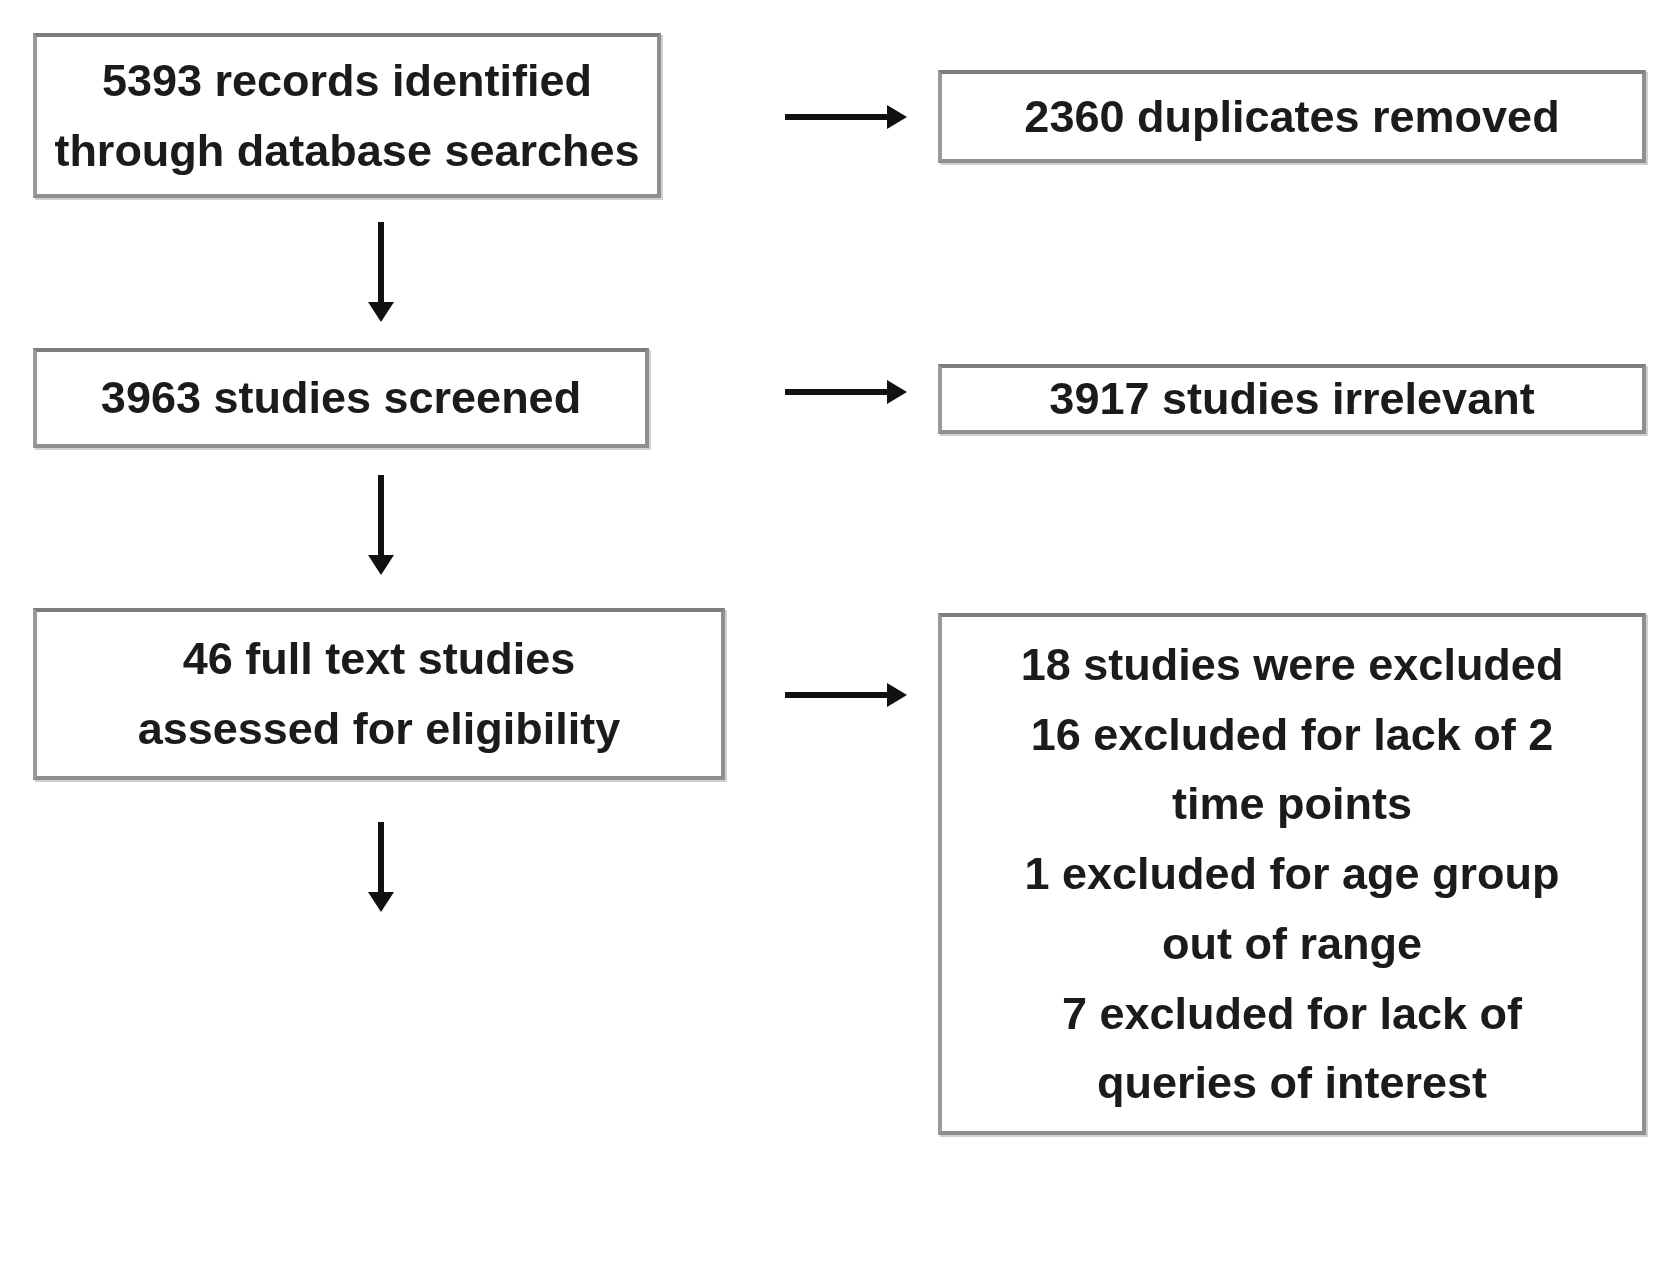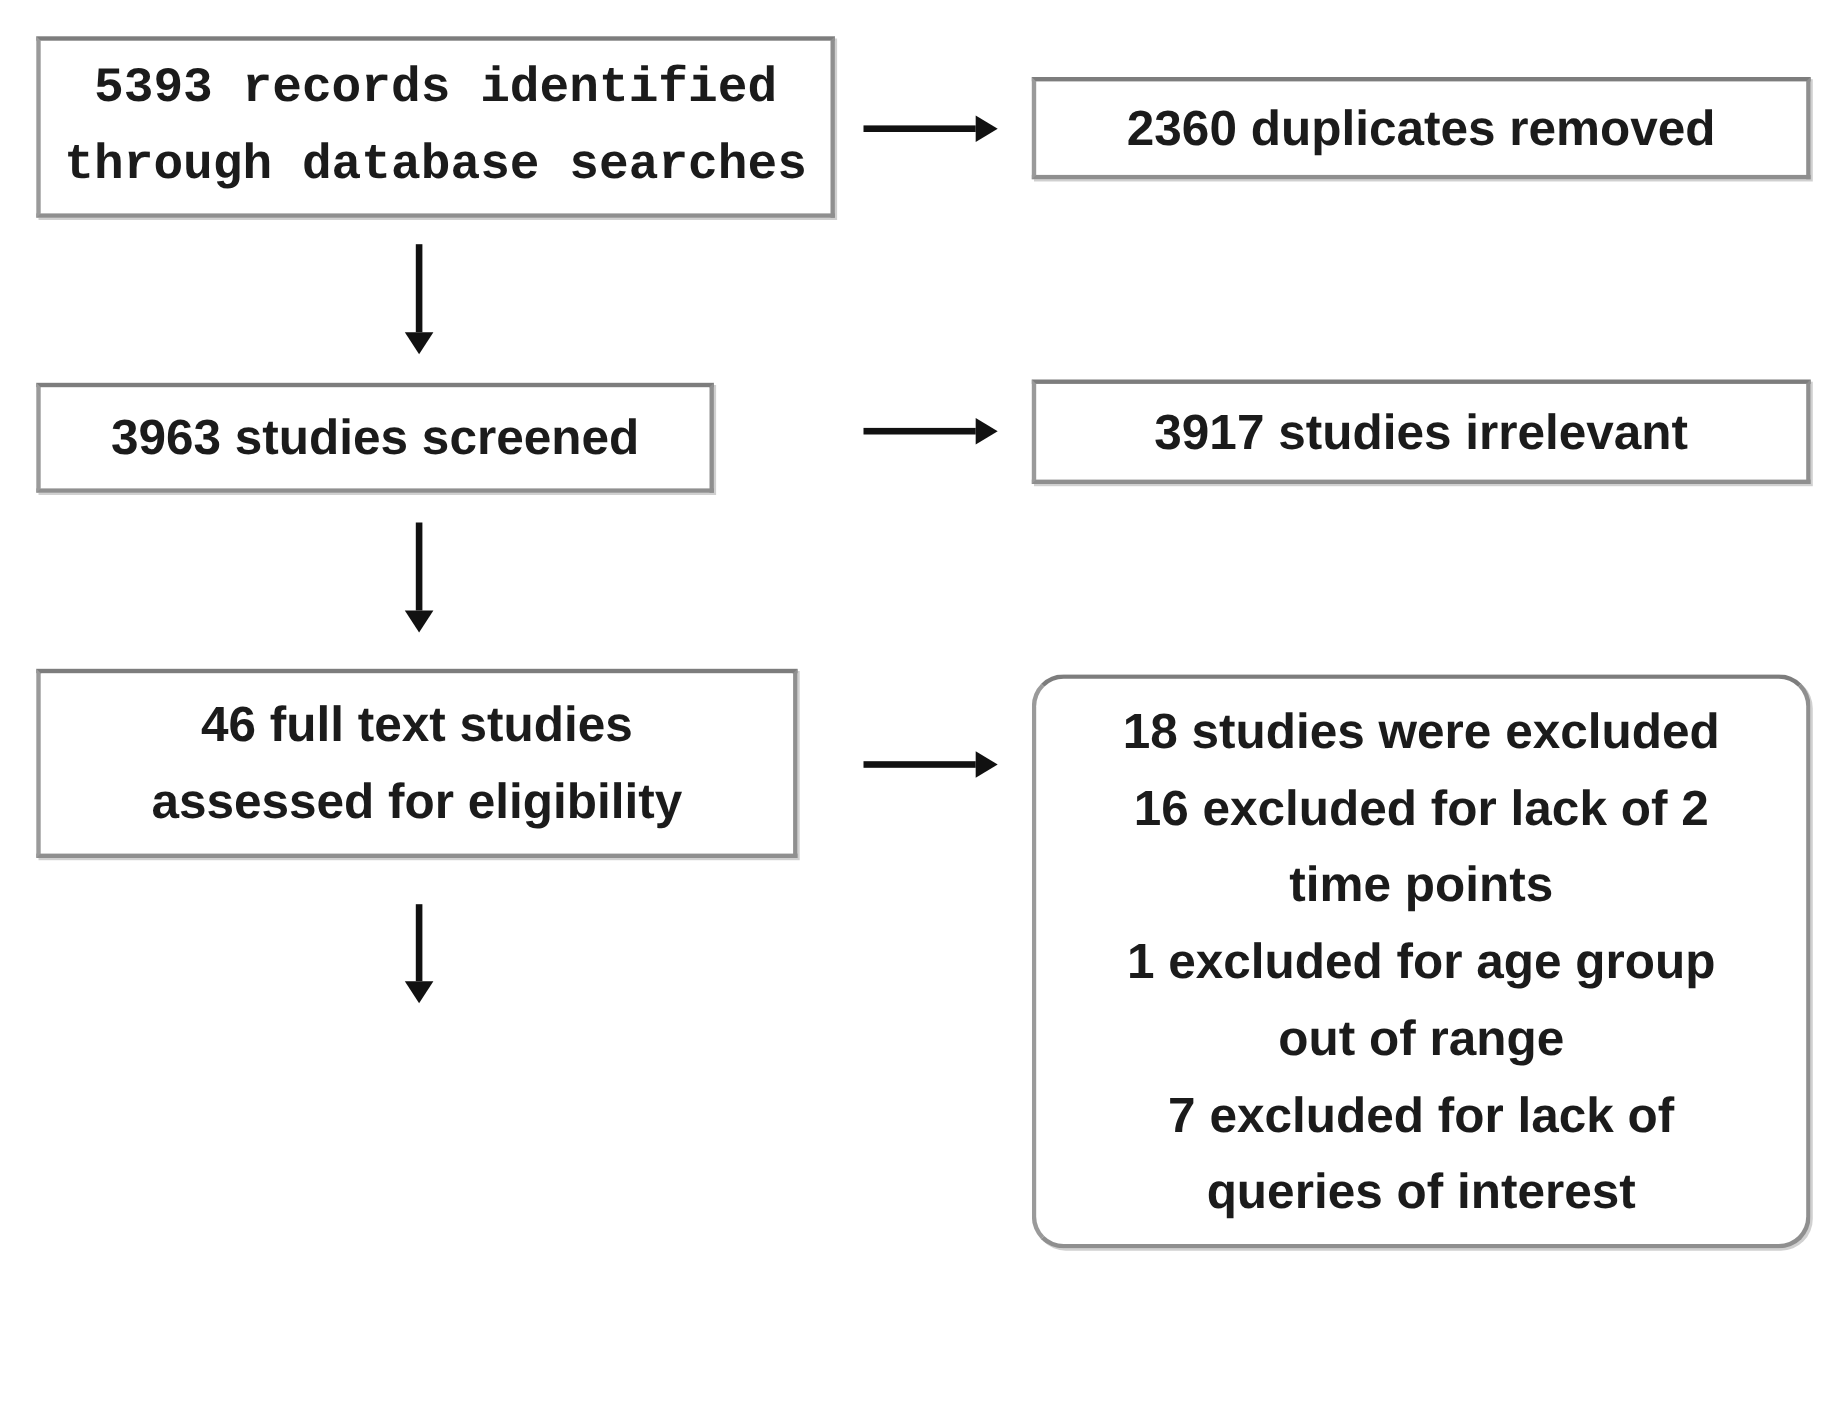--- a/index.html
+++ b/index.html
@@ -25,29 +25,29 @@
     text-align: center;
     color: var(--text, #1b1b1b);
     font-size: 45px;
     font-weight: 600;
     line-height: 1.55;
     box-shadow: 2px 2px 0 rgba(120,120,120,0.35);
   }
   .box .line { white-space: nowrap; }
 
   
-  #box-l1 { left: 33px;  top: 33px;   width: 726px; height: 165px; font-family: Liberation Mono, monospace; }
+  #box-l1 { left: 33px;  top: 33px;   width: 628px; height: 165px; }
   #box-l2 { left: 33px;  top: 348px;  width: 616px; height: 100px; text-align: right; }
   #box-l3 { left: 33px;  top: 608px;  width: 692px; height: 172px; }
   #box-l4 { left: 33px;  top: 943px;  width: 692px; height: 310px; }
 
   
   #box-r1 { left: 938px; top: 70px;   width: 708px; height: 93px;  }
-  #box-r2 { left: 938px; top: 345px;  width: 708px; height: 95px;  }
-  #box-r3 { left: 938px; top: 613px;  width: 708px; height: 522px; border-radius: 29px; }
+  #box-r2 { left: 938px; top: 364px;  width: 708px; height: 70px;  }
+  #box-r3 { left: 938px; top: 613px;  width: 708px; height: 522px; }
 
   .varrow {
     position: absolute;
     width: 30px;
     display: flex;
     flex-direction: column;
     align-items: center;
   }
   .varrow .shaft { width: 6px; flex: 1; background: var(--arrow, #111111); }
   .varrow .head {

